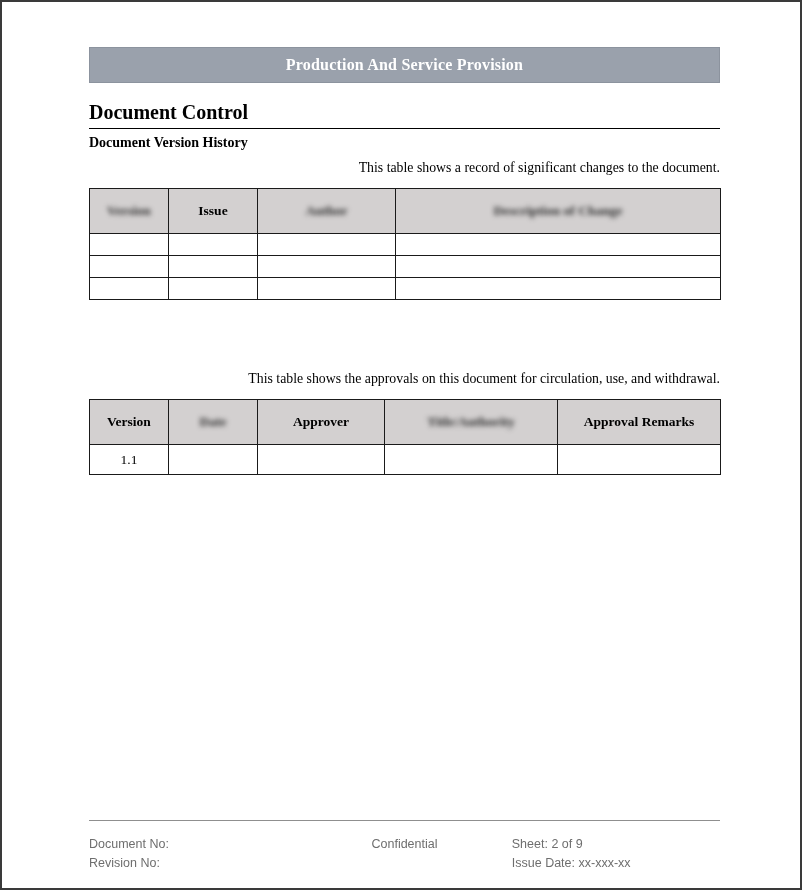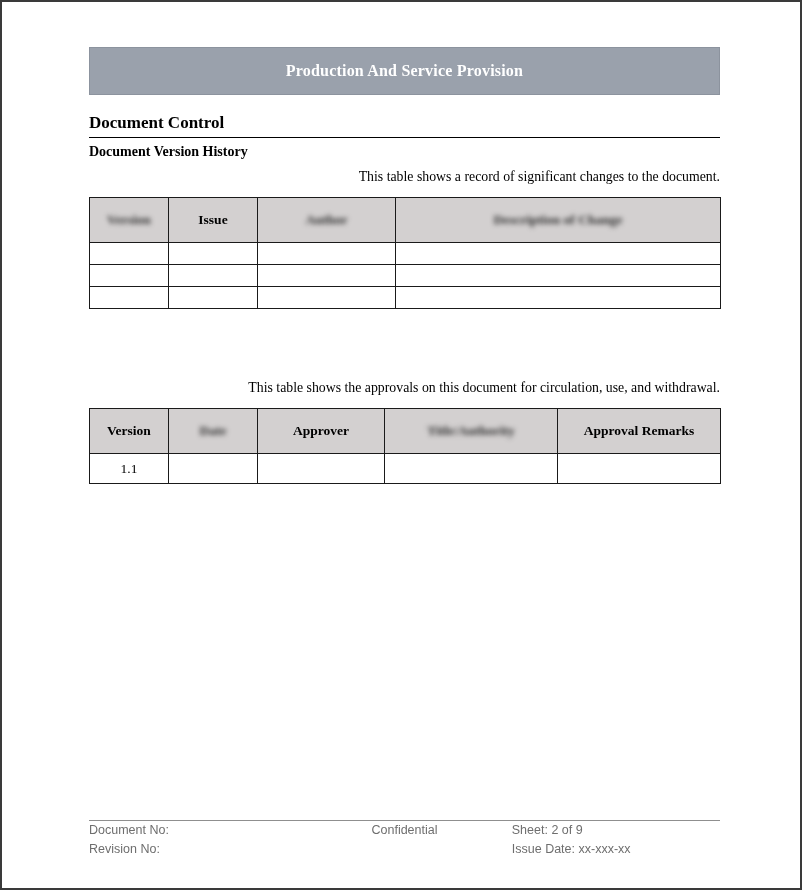--- a/index.html
+++ b/index.html
@@ -22,41 +22,41 @@
   }
   .content {
     position: absolute;
     left: 87px;
     top: 45px;
     width: 631px;
   }
 
   
   .title-banner {
-    height: 48px;
+    height: 36px;
     background: #9aa1ac;
     border: 1px solid #8c939e;
     box-sizing: border-box;
     display: flex;
     align-items: center;
     justify-content: center;
   }
   .title-banner-text {
     color: #ffffff;
     font-weight: bold;
     font-size: 16px;
     letter-spacing: 0.2px;
     font-family: "Liberation Serif", serif;
   }
 
   
   .h1-rule {
     margin-top: 18px;
     font-weight: bold;
-    font-size: 17px;
+    font-size: 20px;
     padding-bottom: 4px;
     border-bottom: 1.5px solid #000000;
   }
   .h2 {
     margin-top: 9px;
     font-weight: bold;
     font-size: 14px;
   }
   .h2.spaced {
     margin-top: 0;
@@ -108,21 +108,21 @@
   
   .footer {
     position: absolute;
     left: 87px;
     top: 818px;
     width: 631px;
     font-family: "Liberation Sans", sans-serif;
     color: #6e6e6e;
     font-size: 12.5px;
     border-top: 1.2px solid #8f8f8f;
-    padding-top: 0;
+    padding-top: 14px;
   }
   .footer-row {
     display: flex;
     justify-content: space-between;
     align-items: baseline;
     line-height: 1.5;
   }
   .footer-col-left   { flex: 0 0 33%; text-align: left; }
   .footer-col-center { flex: 0 0 34%; text-align: center; }
   .footer-col-right  { flex: 0 0 33%; text-align: left; }

